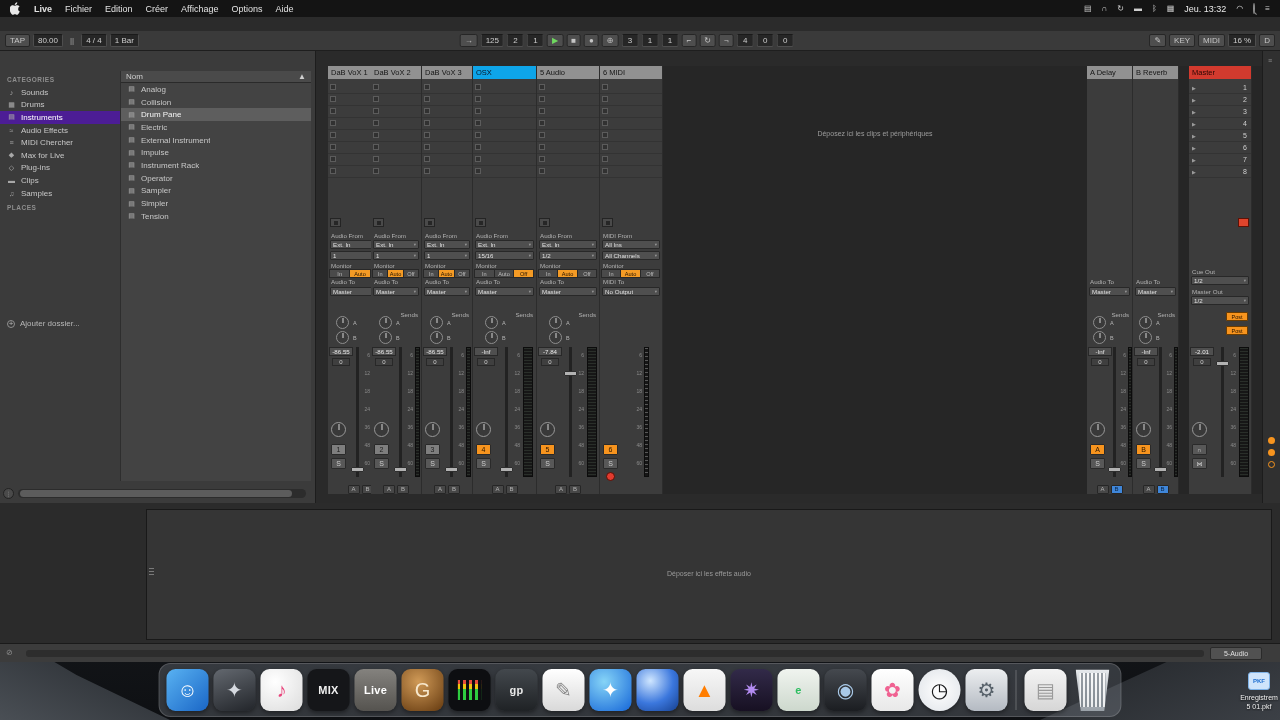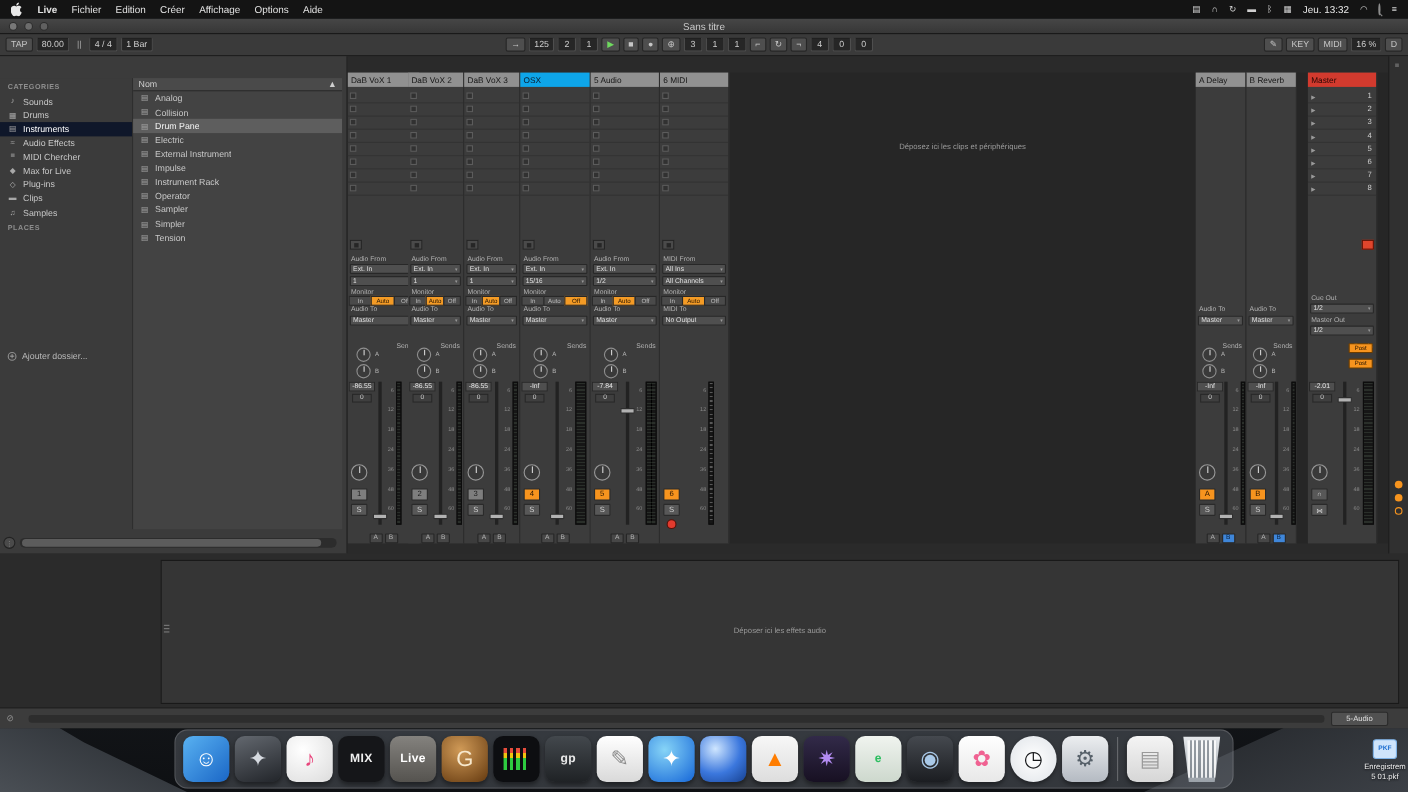--- a/index.html
+++ b/index.html
@@ -38,21 +38,21 @@
 #b-search{position:absolute;left:4px;top:4px;width:306px;height:13px;background:#2b2b2b;border:1px solid #171717;border-radius:2px;display:flex;align-items:center;gap:5px;padding:0 5px}
 .mag{width:5px;height:5px;border:1px solid #8c8c8c;border-radius:50%;position:relative;flex:0 0 auto}
 .mag::after{content:"";position:absolute;width:3px;height:1px;background:#8c8c8c;transform:rotate(45deg);right:-3px;bottom:-1px}
 #b-search span{font-size:8px;color:#7d7d7d}
 #b-side{position:absolute;left:0;top:20px;width:120px;bottom:22px;background:#3b3b3b;overflow:hidden}
 #b-content{position:absolute;left:120px;top:20px;right:4px;bottom:22px;background:#434343;border-left:1px solid #2e2e2e;overflow:hidden}
 .b-head{font-size:6.5px;font-weight:bold;color:#8e8e8e;letter-spacing:.5px;padding:5px 0 3px 7px}
 .b-row{display:flex;align-items:center;height:12.6px;padding-left:7px;gap:5px}
 .b-ic{font-size:7px;color:#a8a8a8;width:9px;text-align:center;flex:0 0 auto}
 .b-lb{font-size:8px;color:#c8c8c8;white-space:nowrap;overflow:hidden}
-.b-row.sel{background:#0f172a}
+.b-row.sel{background:#4c1d95}
 .b-row.sel .b-lb{color:#ffffff}
 .fold{width:8px;height:5px;background:#a0a0a0;border-radius:1px;position:relative;flex:0 0 auto}
 .fold::before{content:"";position:absolute;top:-2px;left:0;width:4px;height:2px;background:#a0a0a0;border-radius:1px 1px 0 0}
 #b-add{position:absolute;left:7px;top:248px;display:flex;gap:5px;align-items:center}
 .badd-ic{width:8px;height:8px;border:1px solid #909090;border-radius:50%;font-size:6px;color:#909090;display:flex;align-items:center;justify-content:center}
 #b-add span{font-size:8px;color:#b8b8b8}
 #c-head{height:12px;background:#4a4a4a;border-bottom:1px solid #2a2a2a;display:flex;align-items:center;justify-content:space-between;padding:0 5px}
 #c-head span{font-size:8px;color:#cfcfcf}
 .c-sort{font-size:5px;color:#999}
 .c-row{display:flex;align-items:center;height:12.7px;padding-left:6px;gap:5px}
@@ -170,26 +170,20 @@
           <div class="mb-ic">ᛒ</div>
           <div class="mb-ic">▦</div>
         </div>
       <span class="mb-clock">Jeu. 13:32</span>
       <span class="mb-ic">◠</span>
       <span class="mb-ic"><span class="mag"></span></span>
       <span class="mb-ic">≡</span>
     </div>
   </div>
 
-  <div id="titlebar">
-    <span class="tl tl1"></span>
-    <span class="tl tl2"></span>
-    <span class="tl tl3"></span>
-    <span id="win-title">Sans titre</span>
-  </div>
 
   <div id="transport">
     <div class="t-group t-left">
       <span class="tbtn">TAP</span>
       <span class="tbox">80.00</span>
       <span class="tico">||</span>
       <span class="tbox">4 / 4</span>
       <span class="tbox">1 Bar</span>
     </div>
     <div class="t-group t-center">
@@ -324,21 +318,21 @@
         <div class="thumb"></div>
       </div>
   </div>
 
   <div id="session">
     <div class="gap" style="left:347px;width:424px">
       <div class="drop-hint">Déposez ici les clips et périphériques</div>
     </div>
     <div class="gap" style="left:863px;width:10px"></div>
     <div class="gap" style="left:936px;width:10px"></div>
-  <div class="track" style="left: 0; width: 66px;">
+  <div class="track" style="left: 12px; width: 66px;">
         <div class="t-head">DaB VoX 1</div>
         <div class="slot" style="top: 16px;">
           <div class="stopq"></div>
         </div>
         <div class="slot" style="top: 28px;">
           <div class="stopq"></div>
         </div>
         <div class="slot" style="top: 40px;">
           <div class="stopq"></div>
         </div>

